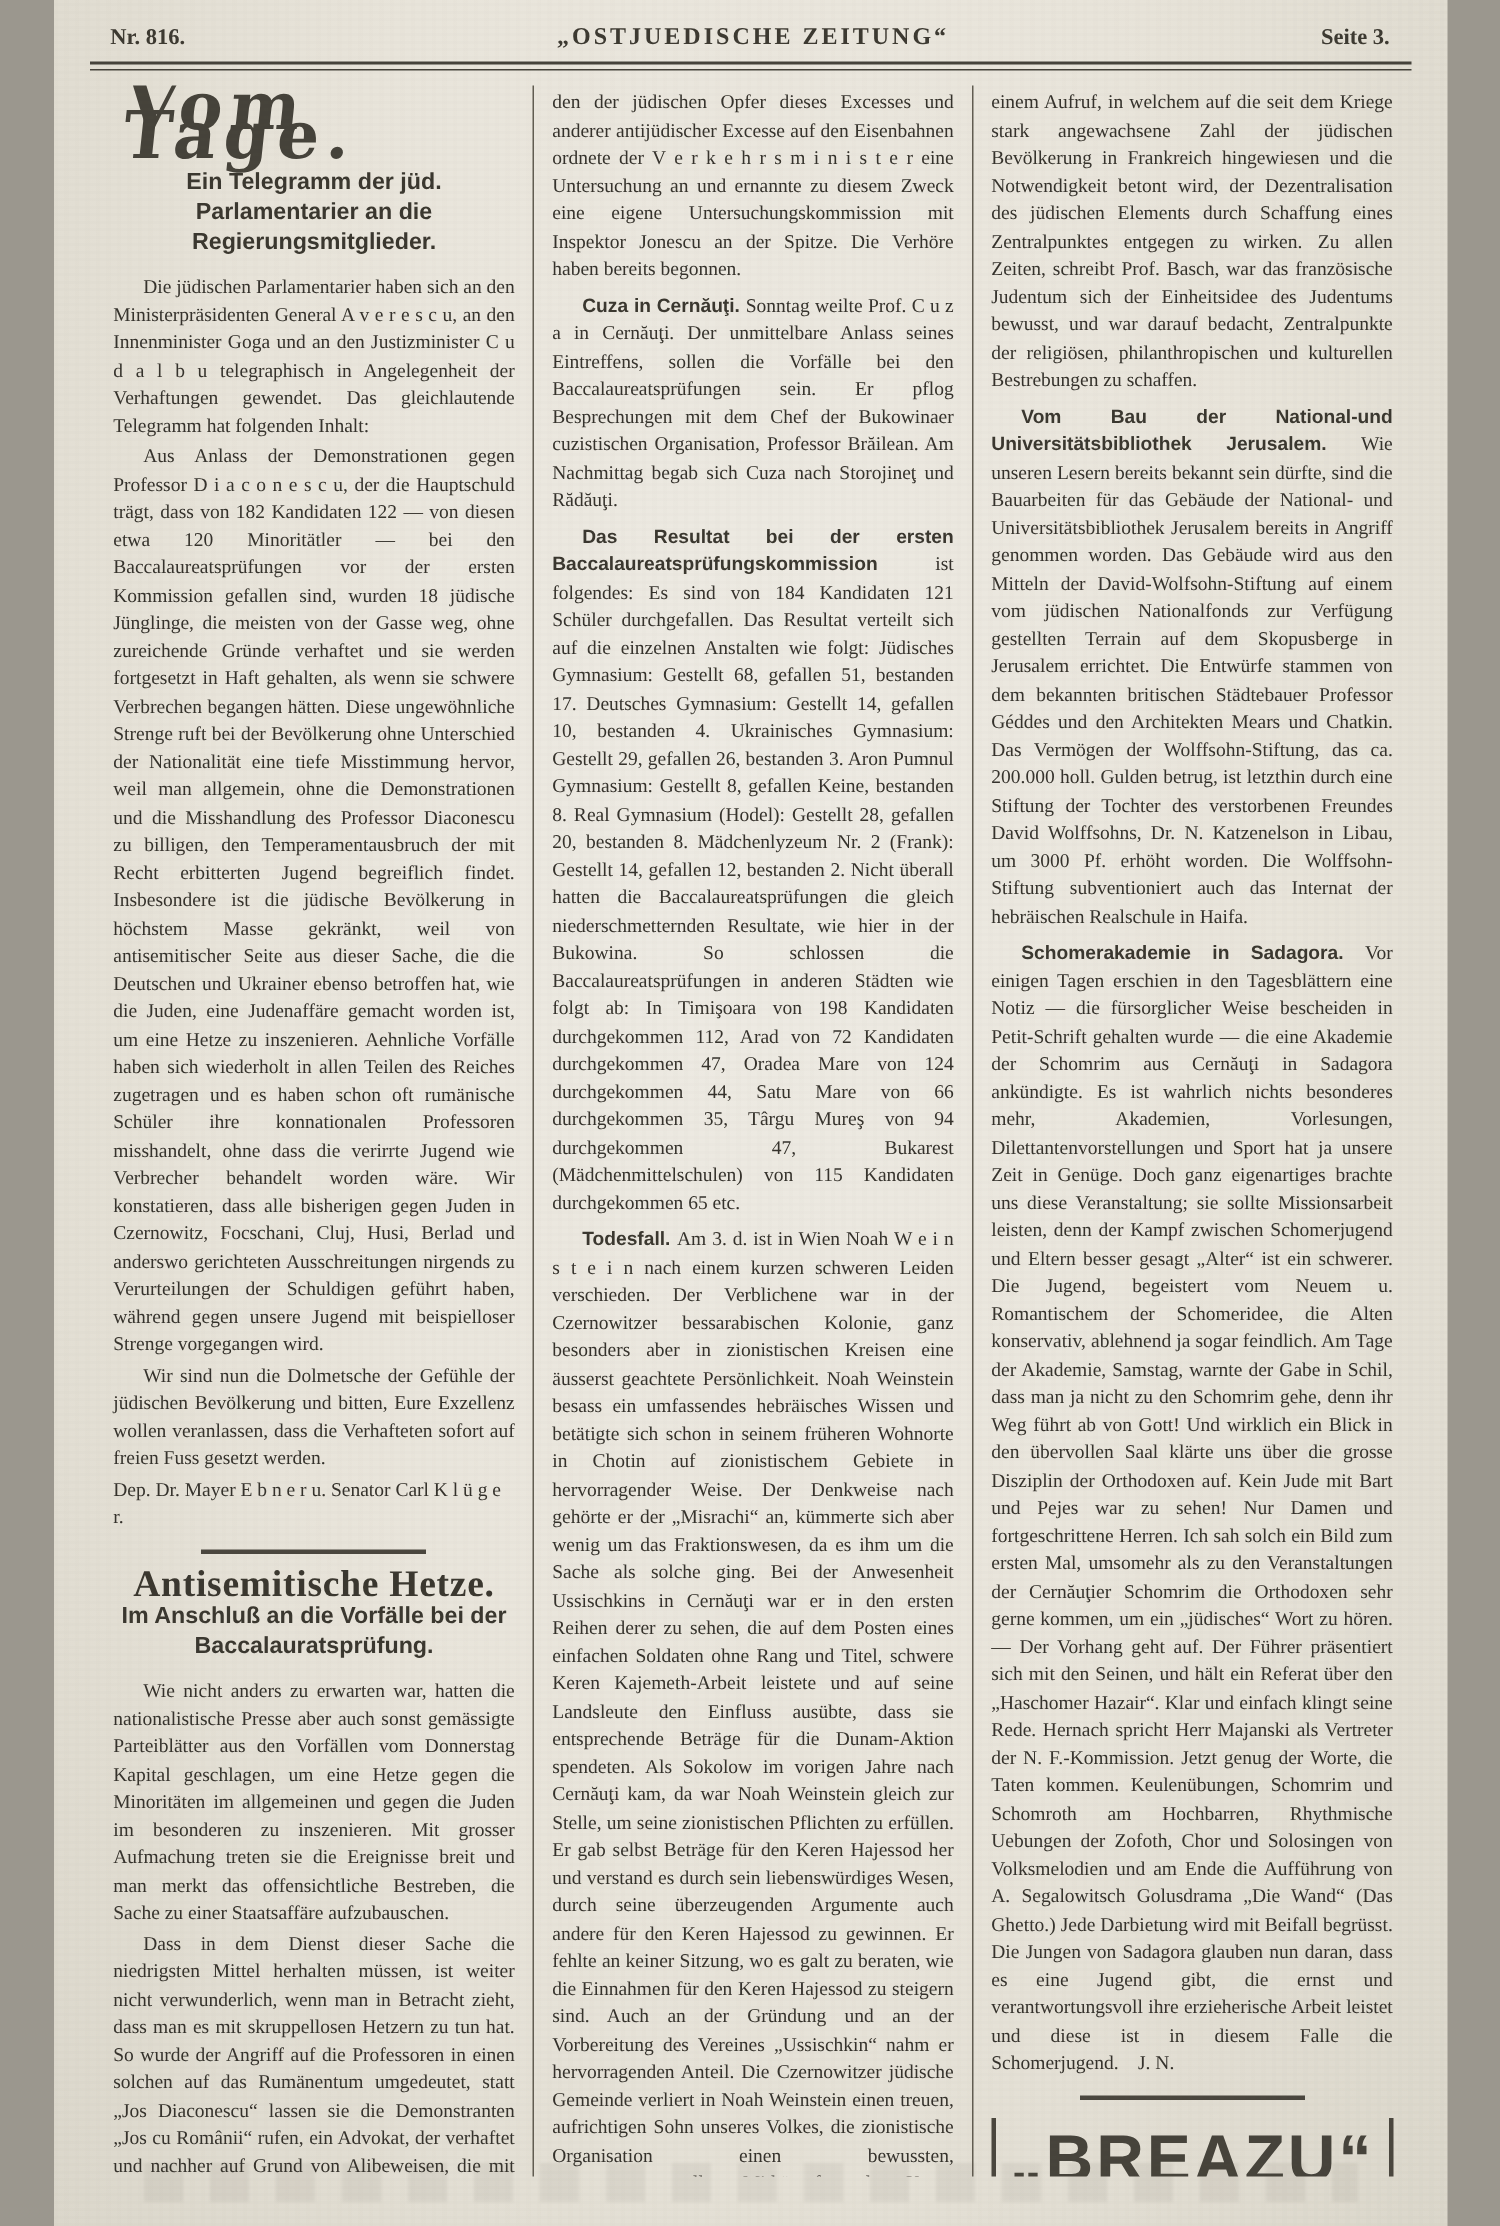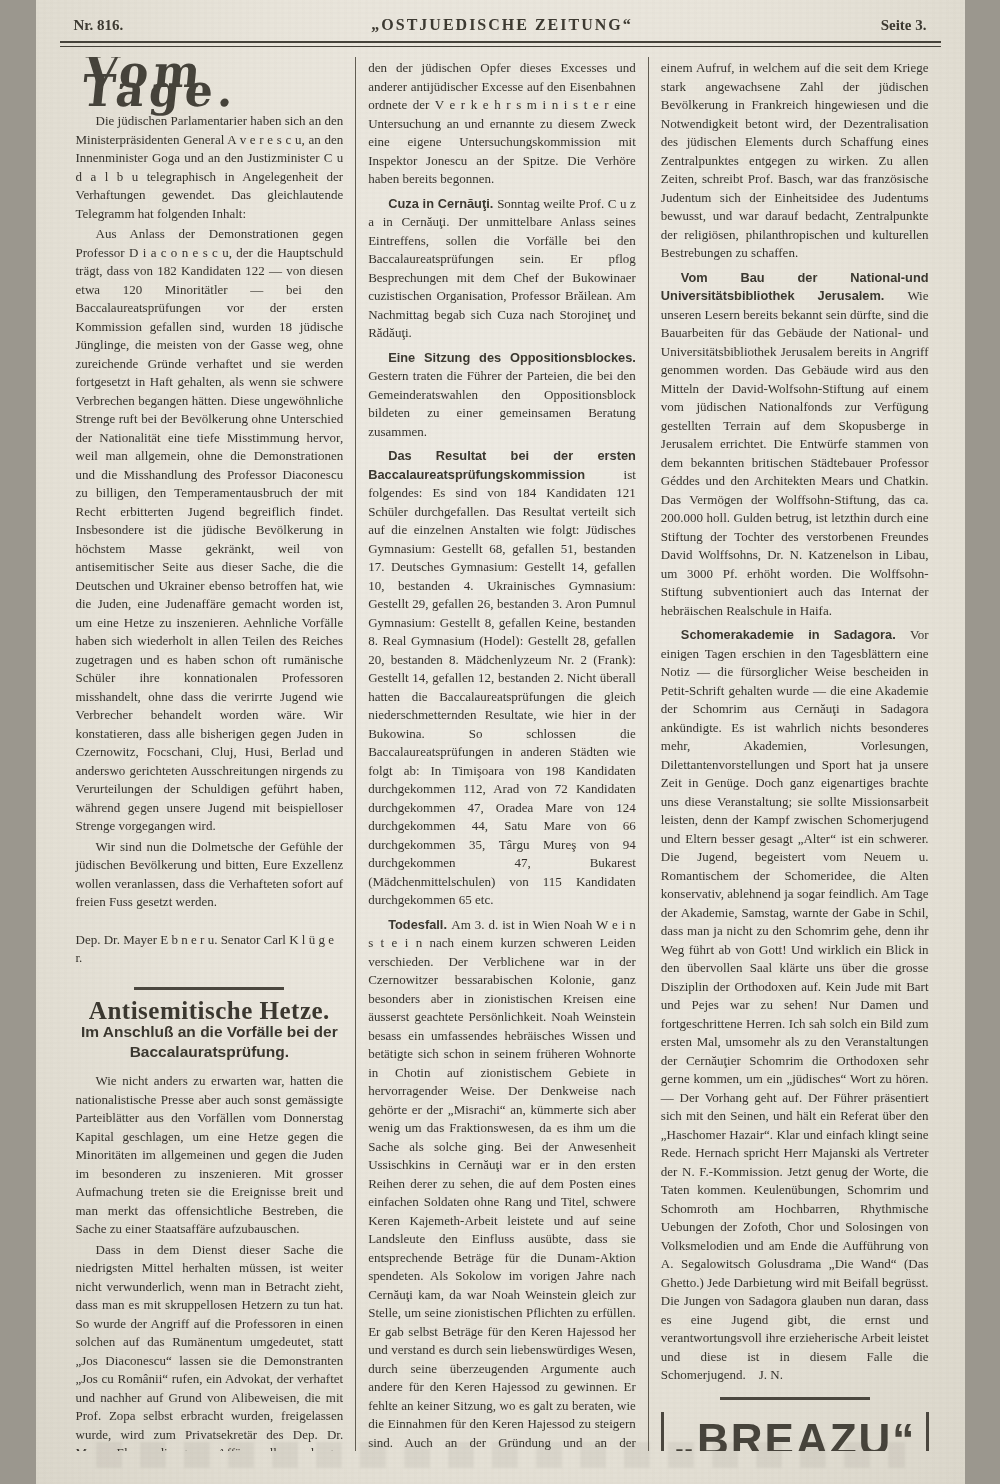--- a/index.html
+++ b/index.html
@@ -23,21 +23,21 @@
     text-align:justify;font-size:13px;line-height:18.5px;color:#35322c;}
   .col+.col{border-left:1px solid #615c51;}
   .display{font-family:"DejaVu Serif",serif;font-size:44px;font-weight:bold;letter-spacing:5px;
     transform:skewX(-6deg);transform-origin:left bottom;padding:4px 0 12px 4px;color:#45423a;}
   .headline{text-align:center;font-size:25px;font-weight:bold;letter-spacing:.5px;margin:4px 0 2px;color:#3a372f;}
   .subhead{text-align:center;font-family:"Liberation Sans",sans-serif;font-weight:bold;
     font-size:15.5px;line-height:20px;margin:0 0 10px;color:#3a372f;}
   .para{margin:0 0 2px;text-indent:20px;}
   .flow{margin:0 0 2px;text-indent:0;}
   .item{margin:6px 0 2px;text-indent:20px;}
-  .sig{margin:19px 0;text-indent:0;text-align:left;}
+  .sig{margin:2px 0;text-indent:0;text-align:left;}
   .lead{font-family:"Liberation Sans",sans-serif;font-weight:bold;font-size:12.8px;color:#3a372f;}
   .rule-div{width:150px;height:3px;background:#4a463e;margin:12px auto;}
   .ad{border-left:3px solid #4a463e;border-right:3px solid #4a463e;border-bottom:7px solid #4a463e;
     margin:10px 0 4px;padding:4px 4px 8px;text-align:center;font-family:"Liberation Sans",sans-serif;color:#46433b;}
   .ad-brand{font-size:44px;font-weight:bold;letter-spacing:2px;line-height:48px;}
   .ad-sub{font-size:15px;font-weight:normal;margin-top:16px;letter-spacing:.5px;}
   .ad-lines{margin-top:7px;font-size:15px;font-weight:bold;letter-spacing:1.2px;line-height:21px;}
   .ad-depot{margin-top:9px;font-family:"Liberation Serif",serif;font-weight:bold;font-size:21px;letter-spacing:.5px;white-space:nowrap;}
   .ad-depot .dv{letter-spacing:2px;}
   .bleed{position:absolute;left:60px;right:60px;bottom:16px;height:26px;opacity:.12;filter:blur(1px);
@@ -49,35 +49,35 @@
 <div class="page">
   <div class="masthead">
     <span>Nr. 816.</span>
     <span class="mast-title">„OSTJUEDISCHE ZEITUNG“</span>
     <span>Seite 3.</span>
   </div>
   <div class="mast-rule"></div>
   <div class="columns">
     <div class="col">
         <div class="display">Vom Tage.</div>
+        <p class="subhead">Ein Telegramm der jüd. Parlamentarier an die Regierungsmitglieder.</p>
         <p class="para">Die jüdischen Parlamentarier haben sich an den Ministerpräsidenten General A v e r e s c u, an den Innenminister Goga und an den Justizminister C u d a l b u telegraphisch in Angelegenheit der Verhaftungen gewendet. Das gleichlautende Telegramm hat folgenden Inhalt:</p>
         <p class="para">Aus Anlass der Demonstrationen gegen Professor D i a c o n e s c u, der die Hauptschuld trägt, dass von 182 Kandidaten 122 — von diesen etwa 120 Minoritätler — bei den Baccalaureatsprüfungen vor der ersten Kommission gefallen sind, wurden 18 jüdische Jünglinge, die meisten von der Gasse weg, ohne zureichende Gründe verhaftet und sie werden fortgesetzt in Haft gehalten, als wenn sie schwere Verbrechen begangen hätten. Diese ungewöhnliche Strenge ruft bei der Bevölkerung ohne Unterschied der Nationalität eine tiefe Misstimmung hervor, weil man allgemein, ohne die Demonstrationen und die Misshandlung des Professor Diaconescu zu billigen, den Temperamentausbruch der mit Recht erbitterten Jugend begreiflich findet. Insbesondere ist die jüdische Bevölkerung in höchstem Masse gekränkt, weil von antisemitischer Seite aus dieser Sache, die die Deutschen und Ukrainer ebenso betroffen hat, wie die Juden, eine Judenaffäre gemacht worden ist, um eine Hetze zu inszenieren. Aehnliche Vorfälle haben sich wiederholt in allen Teilen des Reiches zugetragen und es haben schon oft rumänische Schüler ihre konnationalen Professoren misshandelt, ohne dass die verirrte Jugend wie Verbrecher behandelt worden wäre. Wir konstatieren, dass alle bisherigen gegen Juden in Czernowitz, Focschani, Cluj, Husi, Berlad und anderswo gerichteten Ausschreitungen nirgends zu Verurteilungen der Schuldigen geführt haben, während gegen unsere Jugend mit beispielloser Strenge vorgegangen wird.</p>
         <p class="para">Wir sind nun die Dolmetsche der Gefühle der jüdischen Bevölkerung und bitten, Eure Exzellenz wollen veranlassen, dass die Verhafteten sofort auf freien Fuss gesetzt werden.</p>
         <p class="sig">Dep. Dr. Mayer E b n e r u. Senator Carl K l ü g e r.</p>
         <div class="rule-div"></div>
         <p class="headline">Antisemitische Hetze.</p>
         <p class="subhead">Im Anschluß an die Vorfälle bei der Baccalauratsprüfung.</p>
         <p class="para">Wie nicht anders zu erwarten war, hatten die nationalistische Presse aber auch sonst gemässigte Parteiblätter aus den Vorfällen vom Donnerstag Kapital geschlagen, um eine Hetze gegen die Minoritäten im allgemeinen und gegen die Juden im besonderen zu inszenieren. Mit grosser Aufmachung treten sie die Ereignisse breit und man merkt das offensichtliche Bestreben, die Sache zu einer Staatsaffäre aufzubauschen.</p>
         <p class="para">Dass in dem Dienst dieser Sache die niedrigsten Mittel herhalten müssen, ist weiter nicht verwunderlich, wenn man in Betracht zieht, dass man es mit skruppellosen Hetzern zu tun hat. So wurde der Angriff auf die Professoren in einen solchen auf das Rumänentum umgedeutet, statt „Jos Diaconescu“ lassen sie die Demonstranten „Jos cu Românii“ rufen, ein Advokat, der verhaftet und nachher auf Grund von Alibeweisen, die mit Prof. Zopa selbst erbracht wurden, freigelassen wurde, wird zum Privatsekretär des Dep. Dr. Mayer Ebner, die ganze Affäre soll von langer Hand durch die Juden vorbereitet gewesen sein u. dgl. Lügen und Verleumdungen mehr</p>
         <p class="para">Inzwischen wird die Untersuchung gegen die Verhafteten weitergeführt. Insgesamt sind es 18 Personen, die verhaftet wurden, jedoch sollen noch weitere Verhaftungen bevorstehen. Hervorhebenswert ist, dass in den weitaus meisten Fällen gar kein Anhaltspunkt gegeben ist, für die Täterschaft der Verhafteten. In den restlichen Fällen bildet die einzige Belastung die angebliche Agnoszierung durch die Professoren.</p>
       </div>
     <div class="col">
         <p class="flow">den der jüdischen Opfer dieses Excesses und anderer antijüdischer Excesse auf den Eisenbahnen ordnete der V e r k e h r s m i n i s t e r eine Untersuchung an und ernannte zu diesem Zweck eine eigene Untersuchungskommission mit Inspektor Jonescu an der Spitze. Die Verhöre haben bereits begonnen.</p>
         <p class="para item"><span class="lead">Cuza in Cernăuţi. </span>Sonntag weilte Prof. C u z a in Cernăuţi. Der unmittelbare Anlass seines Eintreffens, sollen die Vorfälle bei den Baccalaureatsprüfungen sein. Er pflog Besprechungen mit dem Chef der Bukowinaer cuzistischen Organisation, Professor Brăilean. Am Nachmittag begab sich Cuza nach Storojineţ und Rădăuţi.</p>
-        <p class="para item"><span class="lead">Eine Sitzung des Oppositionsblockes. </span>Gestern traten die Führer der Parteien, die bei den Gemeinderatswahlen den Oppositionsblock bildeten zu einer gemeinsamen Beratung zusammen.</p>
         <p class="para item"><span class="lead">Das Resultat bei der ersten Baccalaureatsprüfungskommission </span>ist folgendes: Es sind von 184 Kandidaten 121 Schüler durchgefallen. Das Resultat verteilt sich auf die einzelnen Anstalten wie folgt: Jüdisches Gymnasium: Gestellt 68, gefallen 51, bestanden 17. Deutsches Gymnasium: Gestellt 14, gefallen 10, bestanden 4. Ukrainisches Gymnasium: Gestellt 29, gefallen 26, bestanden 3. Aron Pumnul Gymnasium: Gestellt 8, gefallen Keine, bestanden 8. Real Gymnasium (Hodel): Gestellt 28, gefallen 20, bestanden 8. Mädchenlyzeum Nr. 2 (Frank): Gestellt 14, gefallen 12, bestanden 2. Nicht überall hatten die Baccalaureatsprüfungen die gleich niederschmetternden Resultate, wie hier in der Bukowina. So schlossen die Baccalaureatsprüfungen in anderen Städten wie folgt ab: In Timişoara von 198 Kandidaten durchgekommen 112, Arad von 72 Kandidaten durchgekommen 47, Oradea Mare von 124 durchgekommen 44, Satu Mare von 66 durchgekommen 35, Târgu Mureş von 94 durchgekommen 47, Bukarest (Mädchenmittelschulen) von 115 Kandidaten durchgekommen 65 etc.</p>
         <p class="para item"><span class="lead">Todesfall. </span>Am 3. d. ist in Wien Noah W e i n s t e i n nach einem kurzen schweren Leiden verschieden. Der Verblichene war in der Czernowitzer bessarabischen Kolonie, ganz besonders aber in zionistischen Kreisen eine äusserst geachtete Persönlichkeit. Noah Weinstein besass ein umfassendes hebräisches Wissen und betätigte sich schon in seinem früheren Wohnorte in Chotin auf zionistischem Gebiete in hervorragender Weise. Der Denkweise nach gehörte er der „Misrachi“ an, kümmerte sich aber wenig um das Fraktionswesen, da es ihm um die Sache als solche ging. Bei der Anwesenheit Ussischkins in Cernăuţi war er in den ersten Reihen derer zu sehen, die auf dem Posten eines einfachen Soldaten ohne Rang und Titel, schwere Keren Kajemeth-Arbeit leistete und auf seine Landsleute den Einfluss ausübte, dass sie entsprechende Beträge für die Dunam-Aktion spendeten. Als Sokolow im vorigen Jahre nach Cernăuţi kam, da war Noah Weinstein gleich zur Stelle, um seine zionistischen Pflichten zu erfüllen. Er gab selbst Beträge für den Keren Hajessod her und verstand es durch sein liebenswürdiges Wesen, durch seine überzeugenden Argumente auch andere für den Keren Hajessod zu gewinnen. Er fehlte an keiner Sitzung, wo es galt zu beraten, wie die Einnahmen für den Keren Hajessod zu steigern sind. Auch an der Gründung und an der Vorbereitung des Vereines „Ussischkin“ nahm er hervorragenden Anteil. Die Czernowitzer jüdische Gemeinde verliert in Noah Weinstein einen treuen, aufrichtigen Sohn unseres Volkes, die zionistische Organisation einen bewussten, verantwortungsvollen Mitkämpfer, der Keren Hajessod einen Mitarbeiter, der sich seiner Aufgaben u. Pflichten bewusst war. Der verstorbene Noah Weinstein hinterlässt eine Witwe und drei noch unversorgte Kinder. Die allgemeine Teilnahme wendet sich der schwergeprüften Familie zu, ganz besonders unseren Gesinnungsgenossen Advokat Samuil M ü l l e r und Motio M ü l l e r, beide Schwäger des Verblichenen.</p>
       </div>
     <div class="col">
         <p class="flow">einem Aufruf, in welchem auf die seit dem Kriege stark angewachsene Zahl der jüdischen Bevölkerung in Frankreich hingewiesen und die Notwendigkeit betont wird, der Dezentralisation des jüdischen Elements durch Schaffung eines Zentralpunktes entgegen zu wirken. Zu allen Zeiten, schreibt Prof. Basch, war das französische Judentum sich der Einheitsidee des Judentums bewusst, und war darauf bedacht, Zentralpunkte der religiösen, philanthropischen und kulturellen Bestrebungen zu schaffen.</p>
         <p class="para item"><span class="lead">Vom Bau der National-und Universitätsbibliothek Jerusalem. </span>Wie unseren Lesern bereits bekannt sein dürfte, sind die Bauarbeiten für das Gebäude der National- und Universitätsbibliothek Jerusalem bereits in Angriff genommen worden. Das Gebäude wird aus den Mitteln der David-Wolfsohn-Stiftung auf einem vom jüdischen Nationalfonds zur Verfügung gestellten Terrain auf dem Skopusberge in Jerusalem errichtet. Die Entwürfe stammen von dem bekannten britischen Städtebauer Professor Géddes und den Architekten Mears und Chatkin. Das Vermögen der Wolffsohn-Stiftung, das ca. 200.000 holl. Gulden betrug, ist letzthin durch eine Stiftung der Tochter des verstorbenen Freundes David Wolffsohns, Dr. N. Katzenelson in Libau, um 3000 Pf. erhöht worden. Die Wolffsohn-Stiftung subventioniert auch das Internat der hebräischen Realschule in Haifa.</p>
         <p class="para item"><span class="lead">Schomerakademie in Sadagora. </span>Vor einigen Tagen erschien in den Tagesblättern eine Notiz — die fürsorglicher Weise bescheiden in Petit-Schrift gehalten wurde — die eine Akademie der Schomrim aus Cernăuţi in Sadagora ankündigte. Es ist wahrlich nichts besonderes mehr, Akademien, Vorlesungen, Dilettantenvorstellungen und Sport hat ja unsere Zeit in Genüge. Doch ganz eigenartiges brachte uns diese Veranstaltung; sie sollte Missionsarbeit leisten, denn der Kampf zwischen Schomerjugend und Eltern besser gesagt „Alter“ ist ein schwerer. Die Jugend, begeistert vom Neuem u. Romantischem der Schomeridee, die Alten konservativ, ablehnend ja sogar feindlich. Am Tage der Akademie, Samstag, warnte der Gabe in Schil, dass man ja nicht zu den Schomrim gehe, denn ihr Weg führt ab von Gott! Und wirklich ein Blick in den übervollen Saal klärte uns über die grosse Disziplin der Orthodoxen auf. Kein Jude mit Bart und Pejes war zu sehen! Nur Damen und fortgeschrittene Herren. Ich sah solch ein Bild zum ersten Mal, umsomehr als zu den Veranstaltungen der Cernăuţier Schomrim die Orthodoxen sehr gerne kommen, um ein „jüdisches“ Wort zu hören. — Der Vorhang geht auf. Der Führer präsentiert sich mit den Seinen, und hält ein Referat über den „Haschomer Hazair“. Klar und einfach klingt seine Rede. Hernach spricht Herr Majanski als Vertreter der N. F.-Kommission. Jetzt genug der Worte, die Taten kommen. Keulenübungen, Schomrim und Schomroth am Hochbarren, Rhythmische Uebungen der Zofoth, Chor und Solosingen von Volksmelodien und am Ende die Aufführung von A. Segalowitsch Golusdrama „Die Wand“ (Das Ghetto.) Jede Darbietung wird mit Beifall begrüsst. Die Jungen von Sadagora glauben nun daran, dass es eine Jugend gibt, die ernst und verantwortungsvoll ihre erzieherische Arbeit leistet und diese ist in diesem Falle die Schomerjugend.&nbsp;&nbsp;&nbsp;&nbsp;J. N.</p>
         <div class="rule-div"></div>
         <div class="ad">
           <div class="ad-brand">„BREAZU“</div>

